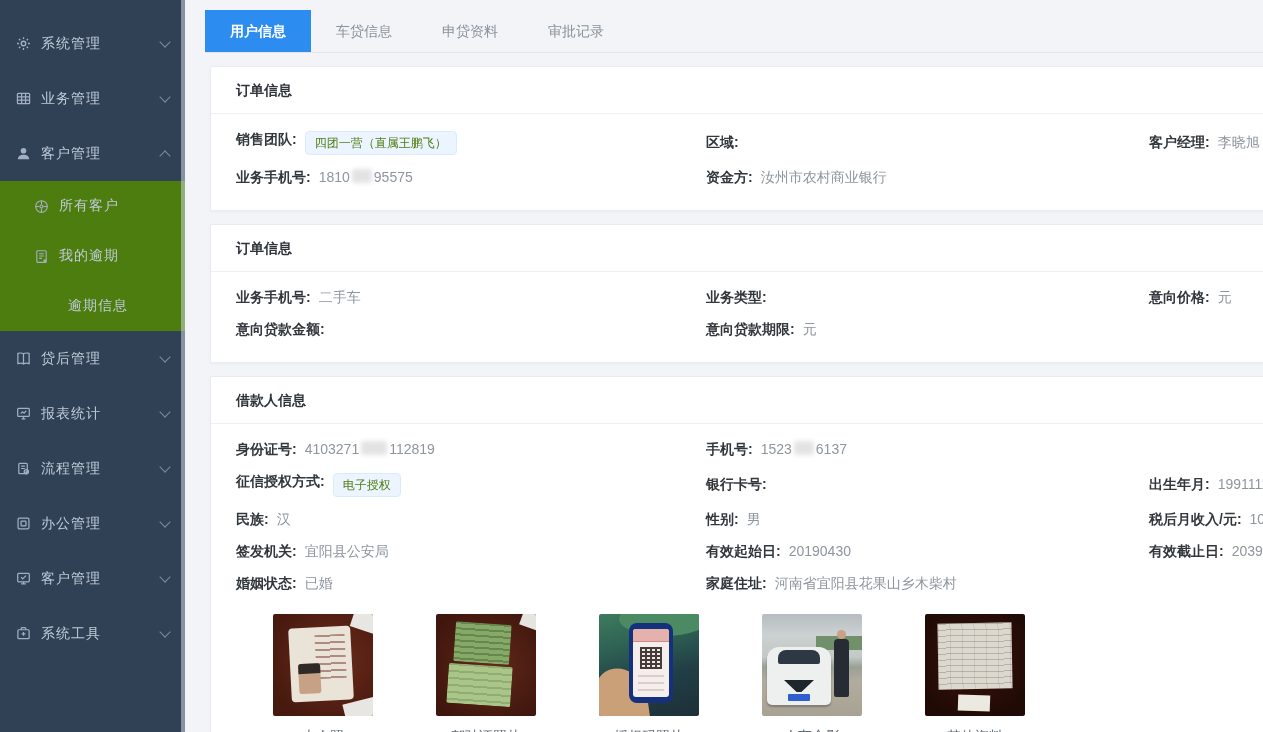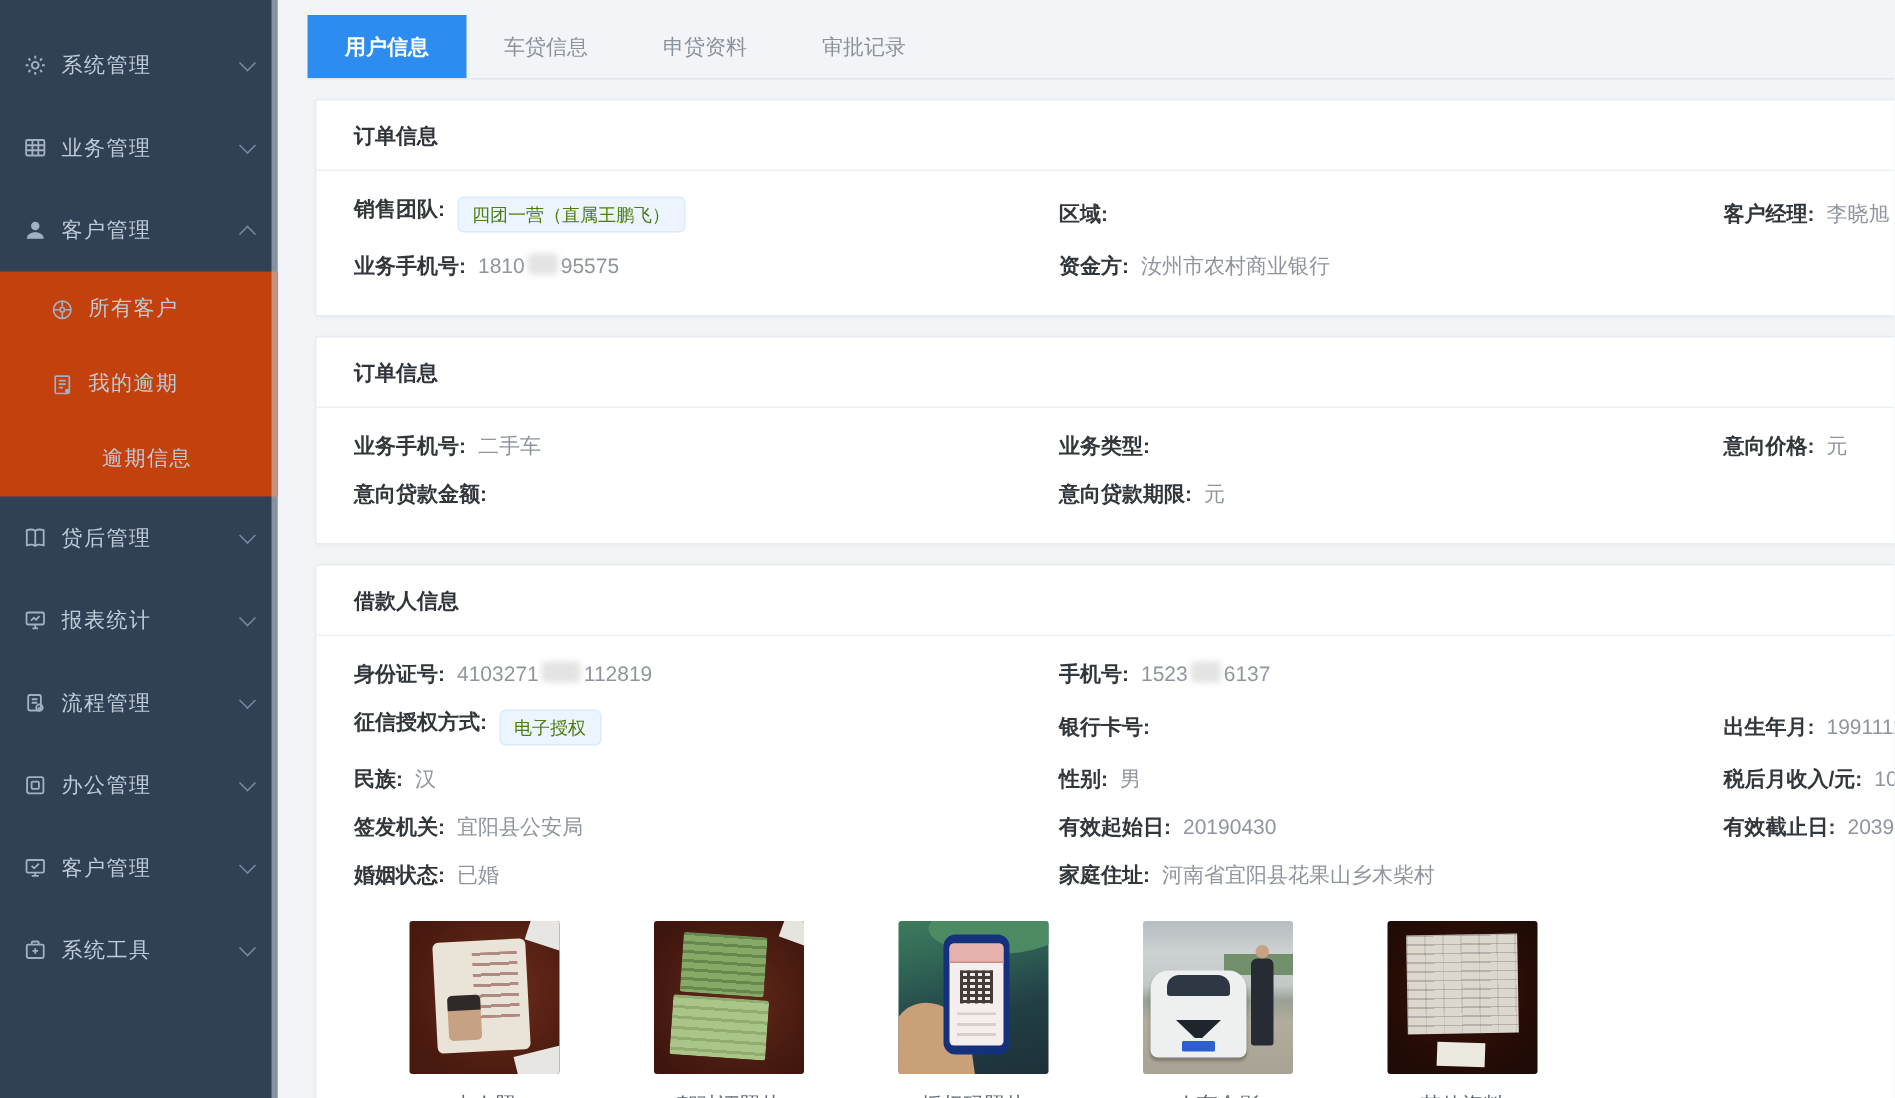--- a/index.html
+++ b/index.html
@@ -7,21 +7,21 @@
   .screen{position:relative;width:1263px;height:732px;display:flex;}
 
   
   .sidebar{width:185px;min-width:185px;height:100%;background:#304156;position:relative;padding-top:16px;box-sizing:border-box;}
   .sidebar::after{content:"";position:absolute;top:0;right:0;width:4px;height:100%;background:#cfd6df;opacity:.55;}
   .menu-item{height:55px;display:flex;align-items:center;padding:0 16px 0 15px;color:#bfcbd9;font-size:14px;cursor:pointer;}
   .menu-item .mi-icon{width:16px;height:16px;margin-right:10px;display:inline-flex;align-items:center;justify-content:center;color:#a3b0c2;}
   .menu-item .mi-label{flex:0 0 auto;letter-spacing:1px;}
   .chev{margin-left:auto;width:7px;height:7px;border-right:1.5px solid #7c8b9f;border-bottom:1.5px solid #7c8b9f;transform:rotate(45deg);margin-top:-3px;}
   .chev.up{transform:rotate(-135deg);margin-top:4px;}
-  .submenu{background:#c2410c;}
+  .submenu{background:#4d7c0f;}
   .submenu .menu-item{height:50px;padding-left:33px;}
   .submenu .menu-item.noicon{padding-left:68px;}
   .submenu .mi-icon{margin-right:10px;}
   svg.ic{display:block;}
 
   
   .content{flex:1;height:100%;box-sizing:border-box;padding:10px 0 0 20px;overflow:hidden;}
   .tabbar{display:flex;border-bottom:1px solid #e2e6ea;height:42px;}
   .tab{height:42px;line-height:42px;padding:0 25px;font-size:14px;color:#8a929b;cursor:pointer;}
   .tab.active{background:#2d8cf0;color:#ffffff;font-weight:bold;}

